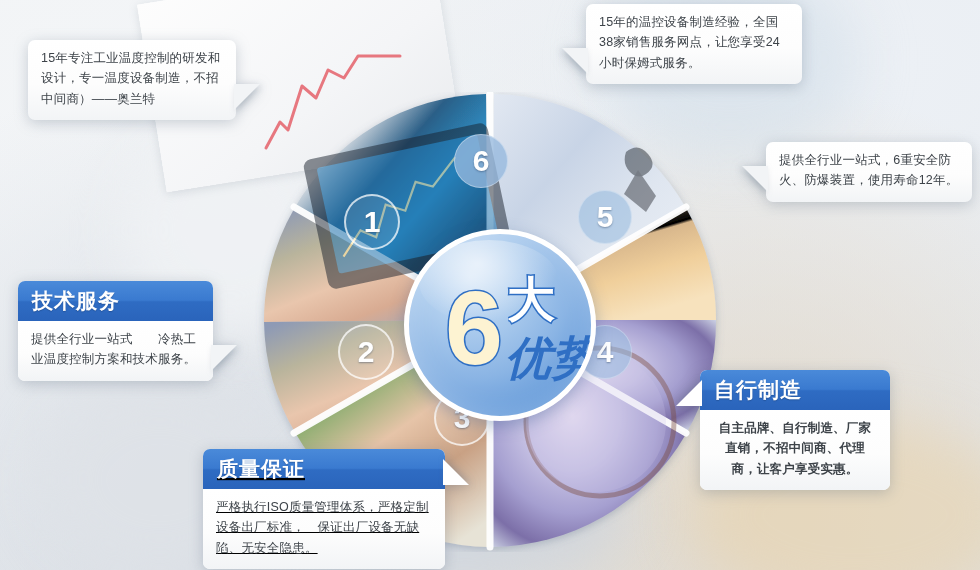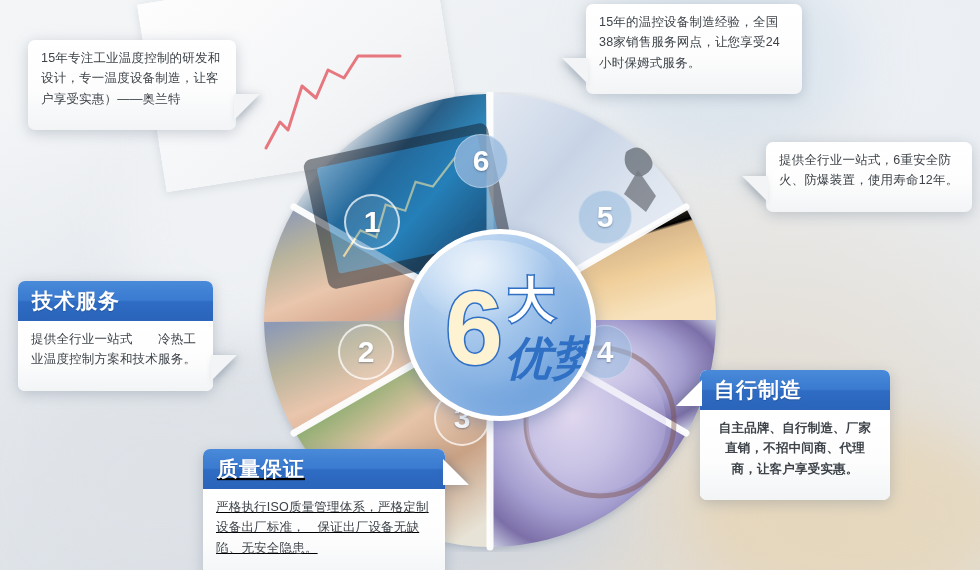--- a/index.html
+++ b/index.html
@@ -63,21 +63,21 @@
   
   .card{position:absolute;border-radius:7px;overflow:visible;
     filter:drop-shadow(0 3px 7px rgba(90,105,125,.30));}
   .card .inner{border-radius:7px;overflow:hidden;background:#ffffff;}
   .card .hd{
     background:linear-gradient(180deg,#4a8ad9 0%,#3a7ad0 48%,#2f6cc3 52%,#2a64bb 100%);
     color:#ffffff;font-size:21px;font-weight:700;line-height:1;
     padding:9px 14px 10px 14px;letter-spacing:1px;
     text-shadow:0 1px 1px rgba(20,50,95,.35);}
   .card .bd{background:linear-gradient(180deg,#ffffff 0%,#fdfdfd 55%,#f2f4f6 100%);
-    color:#3d4349;font-size:12.5px;line-height:1.62;padding:8px 13px 21px 13px;
+    color:#3d4349;font-size:12.5px;line-height:1.62;padding:8px 13px 11px 13px;
     letter-spacing:.2px;}
   .card .bd.ctr{text-align:center;font-weight:bold;}
   
   .tail{position:absolute;width:0;height:0;}
   .tail-br{border-left:26px solid #f2f4f6;border-bottom:26px solid transparent;
     right:-24px;bottom:10px;filter:drop-shadow(2px 2px 3px rgba(95,110,130,.28));}
   .tail-bl{border-right:26px solid #f2f4f6;border-bottom:26px solid transparent;
     left:-24px;bottom:10px;filter:drop-shadow(-2px 2px 3px rgba(95,110,130,.28));}
   .tail-tl{border-right:26px solid #ffffff;border-top:26px solid transparent;
     left:-24px;top:10px;filter:drop-shadow(-2px -1px 3px rgba(95,110,130,.25));}
@@ -214,21 +214,21 @@
     <div class="gloss"></div>
     <svg viewBox="0 0 182 182">
       <text x="36" y="130" font-family="'Liberation Sans',sans-serif" font-size="104" font-weight="700" fill="#fdf3d2" stroke="#2f6fc4" stroke-width="3" paint-order="stroke">6</text>
       <text x="98" y="82" font-family="'DejaVu Sans',sans-serif" font-size="48" font-weight="700" fill="#ffffff" stroke="#2f6fc4" stroke-width="3" paint-order="stroke">大</text>
       <text x="96" y="140" font-family="'DejaVu Sans',sans-serif" font-size="46" font-weight="700" fill="#2f6fc4" font-style="italic">优势</text>
     </svg>
   </div>
 
   <div class="card" id="card-team">
     <div class="inner">
-      <div class="bd">15年专注工业温度控制的研发和设计，专一温度设备制造，让客户享受实惠）——奥兰特</div>
+      <div class="bd">15年专注工业温度控制的研发和设计，专一温度设备制造，不招中间商）——奥兰特</div>
     </div>
     <div class="tail tail-br"></div>
   </div>
 
   <div class="card" id="card-after">
     <div class="inner">
       <div class="bd">15年的温控设备制造经验，全国38家销售服务网点，让您享受24小时保姆式服务。</div>
     </div>
     <div class="tail tail-bl"></div>
   </div>

